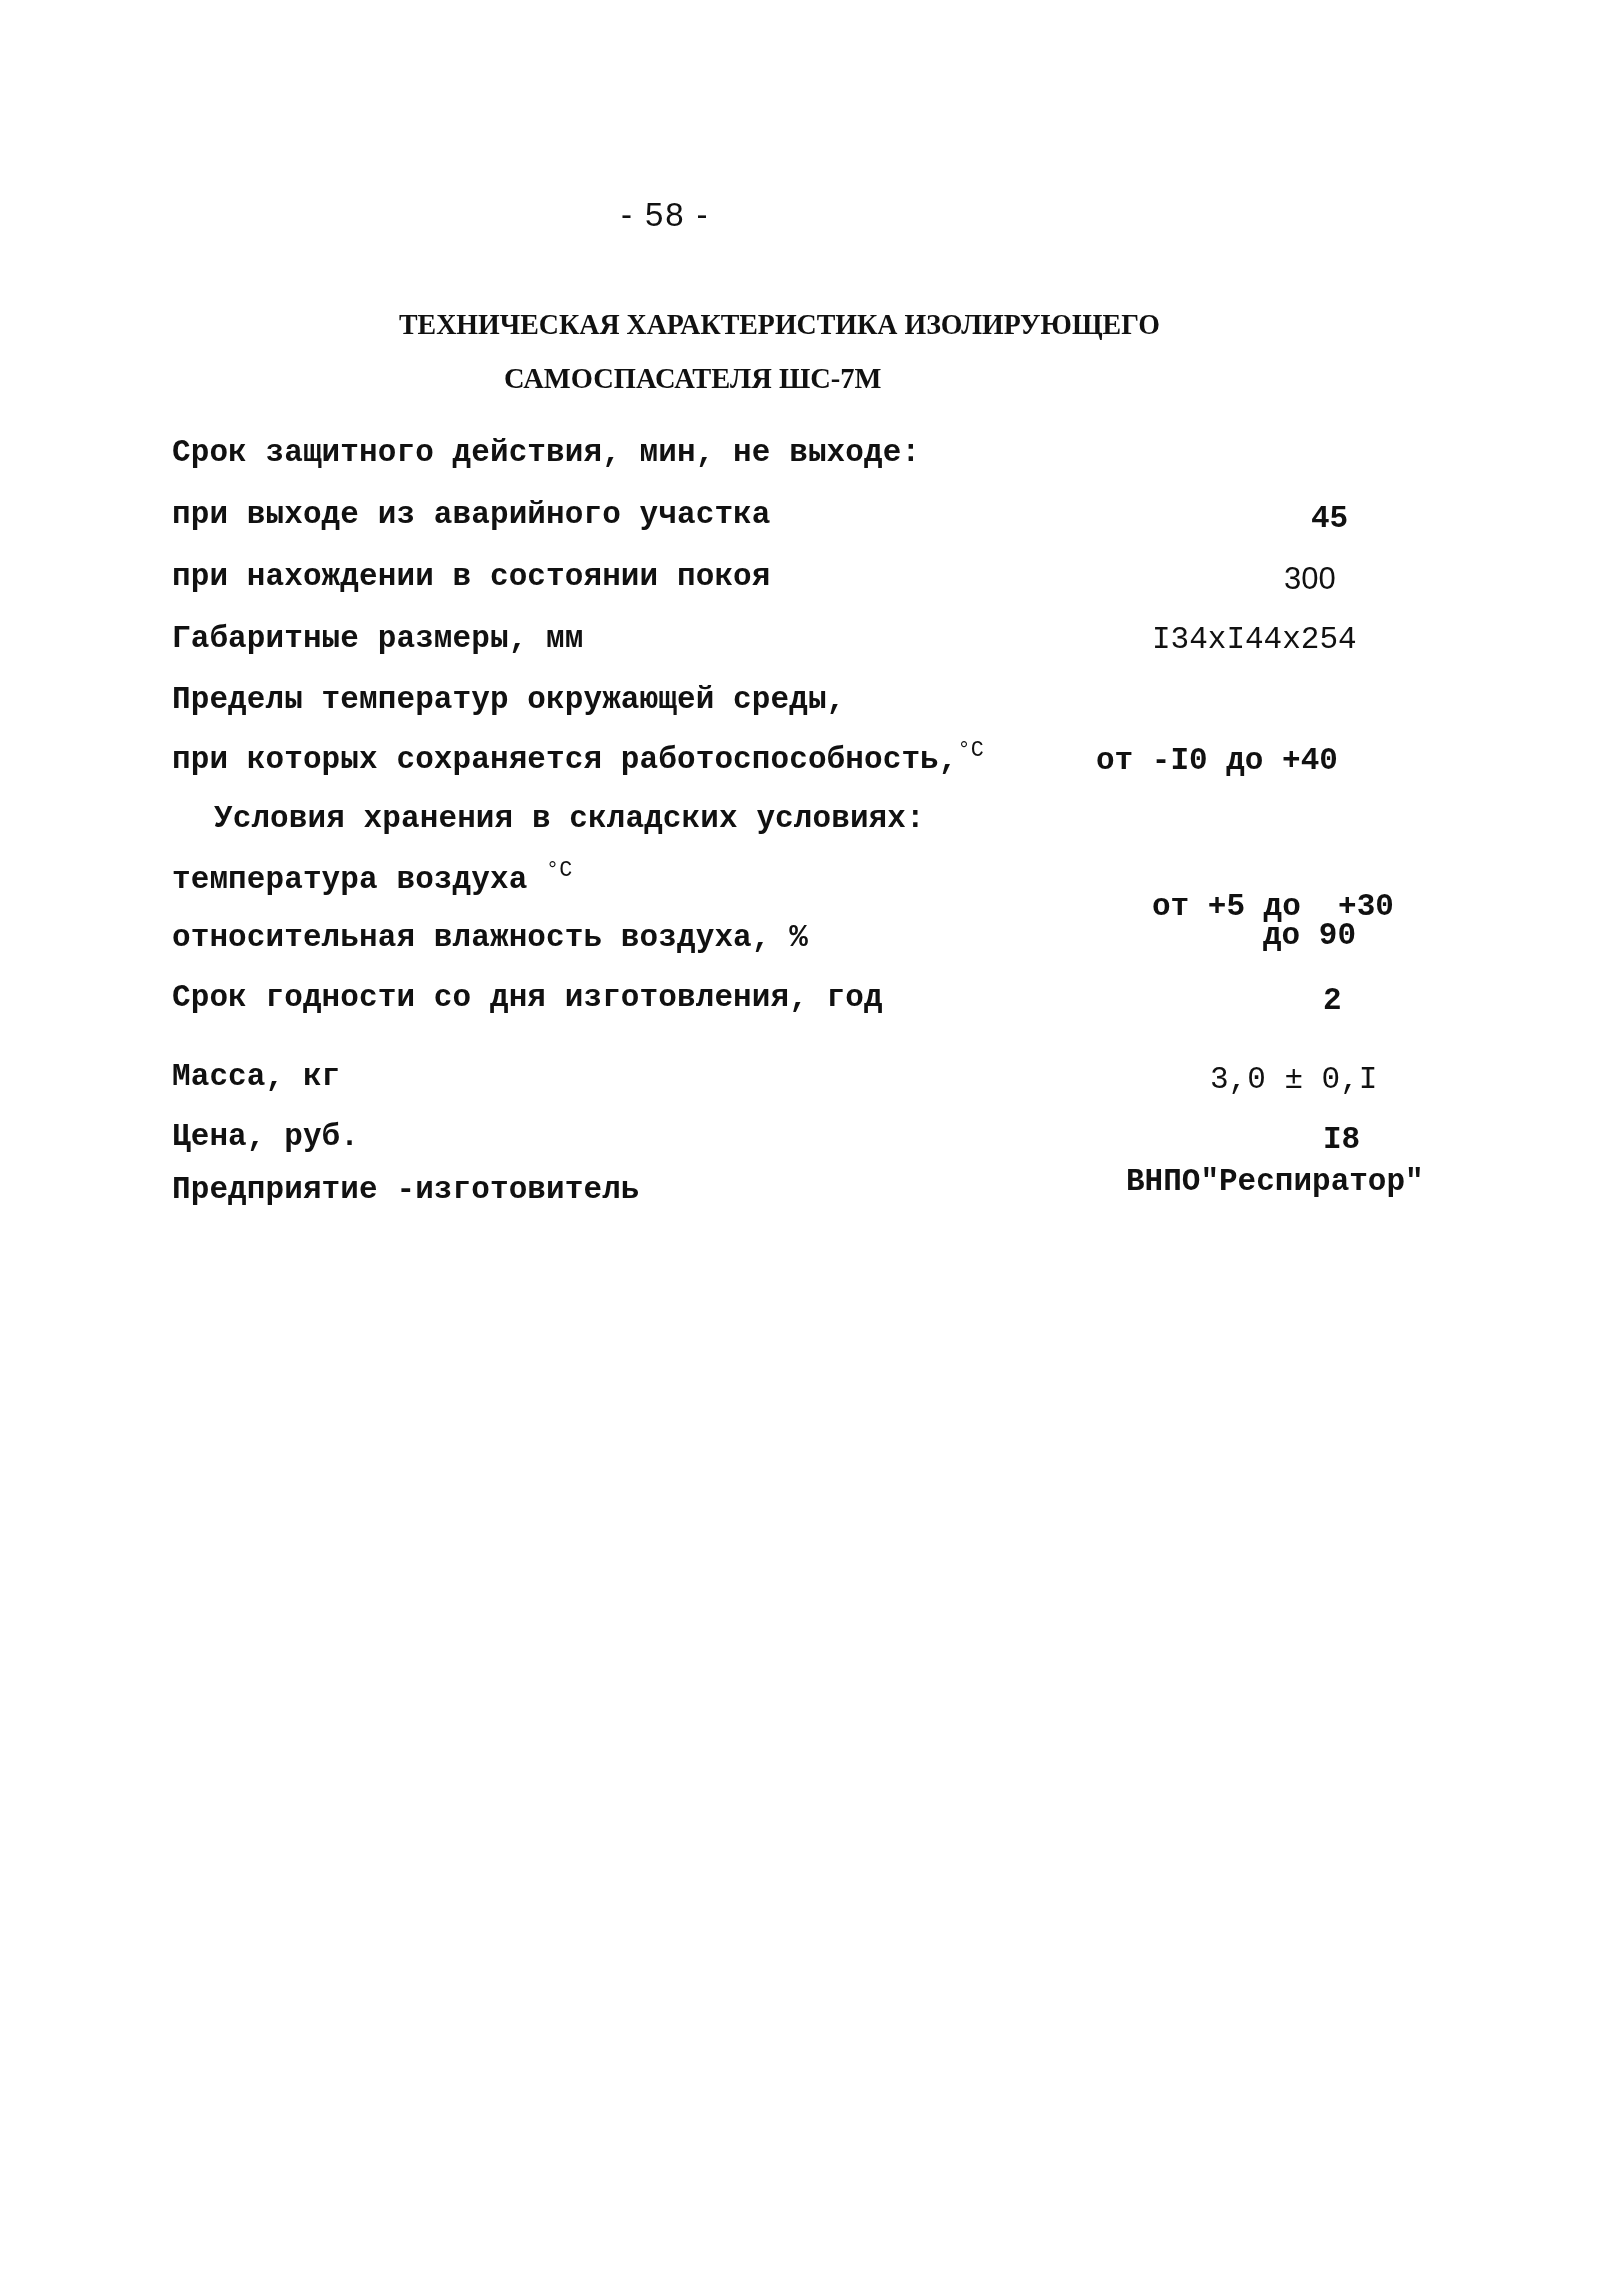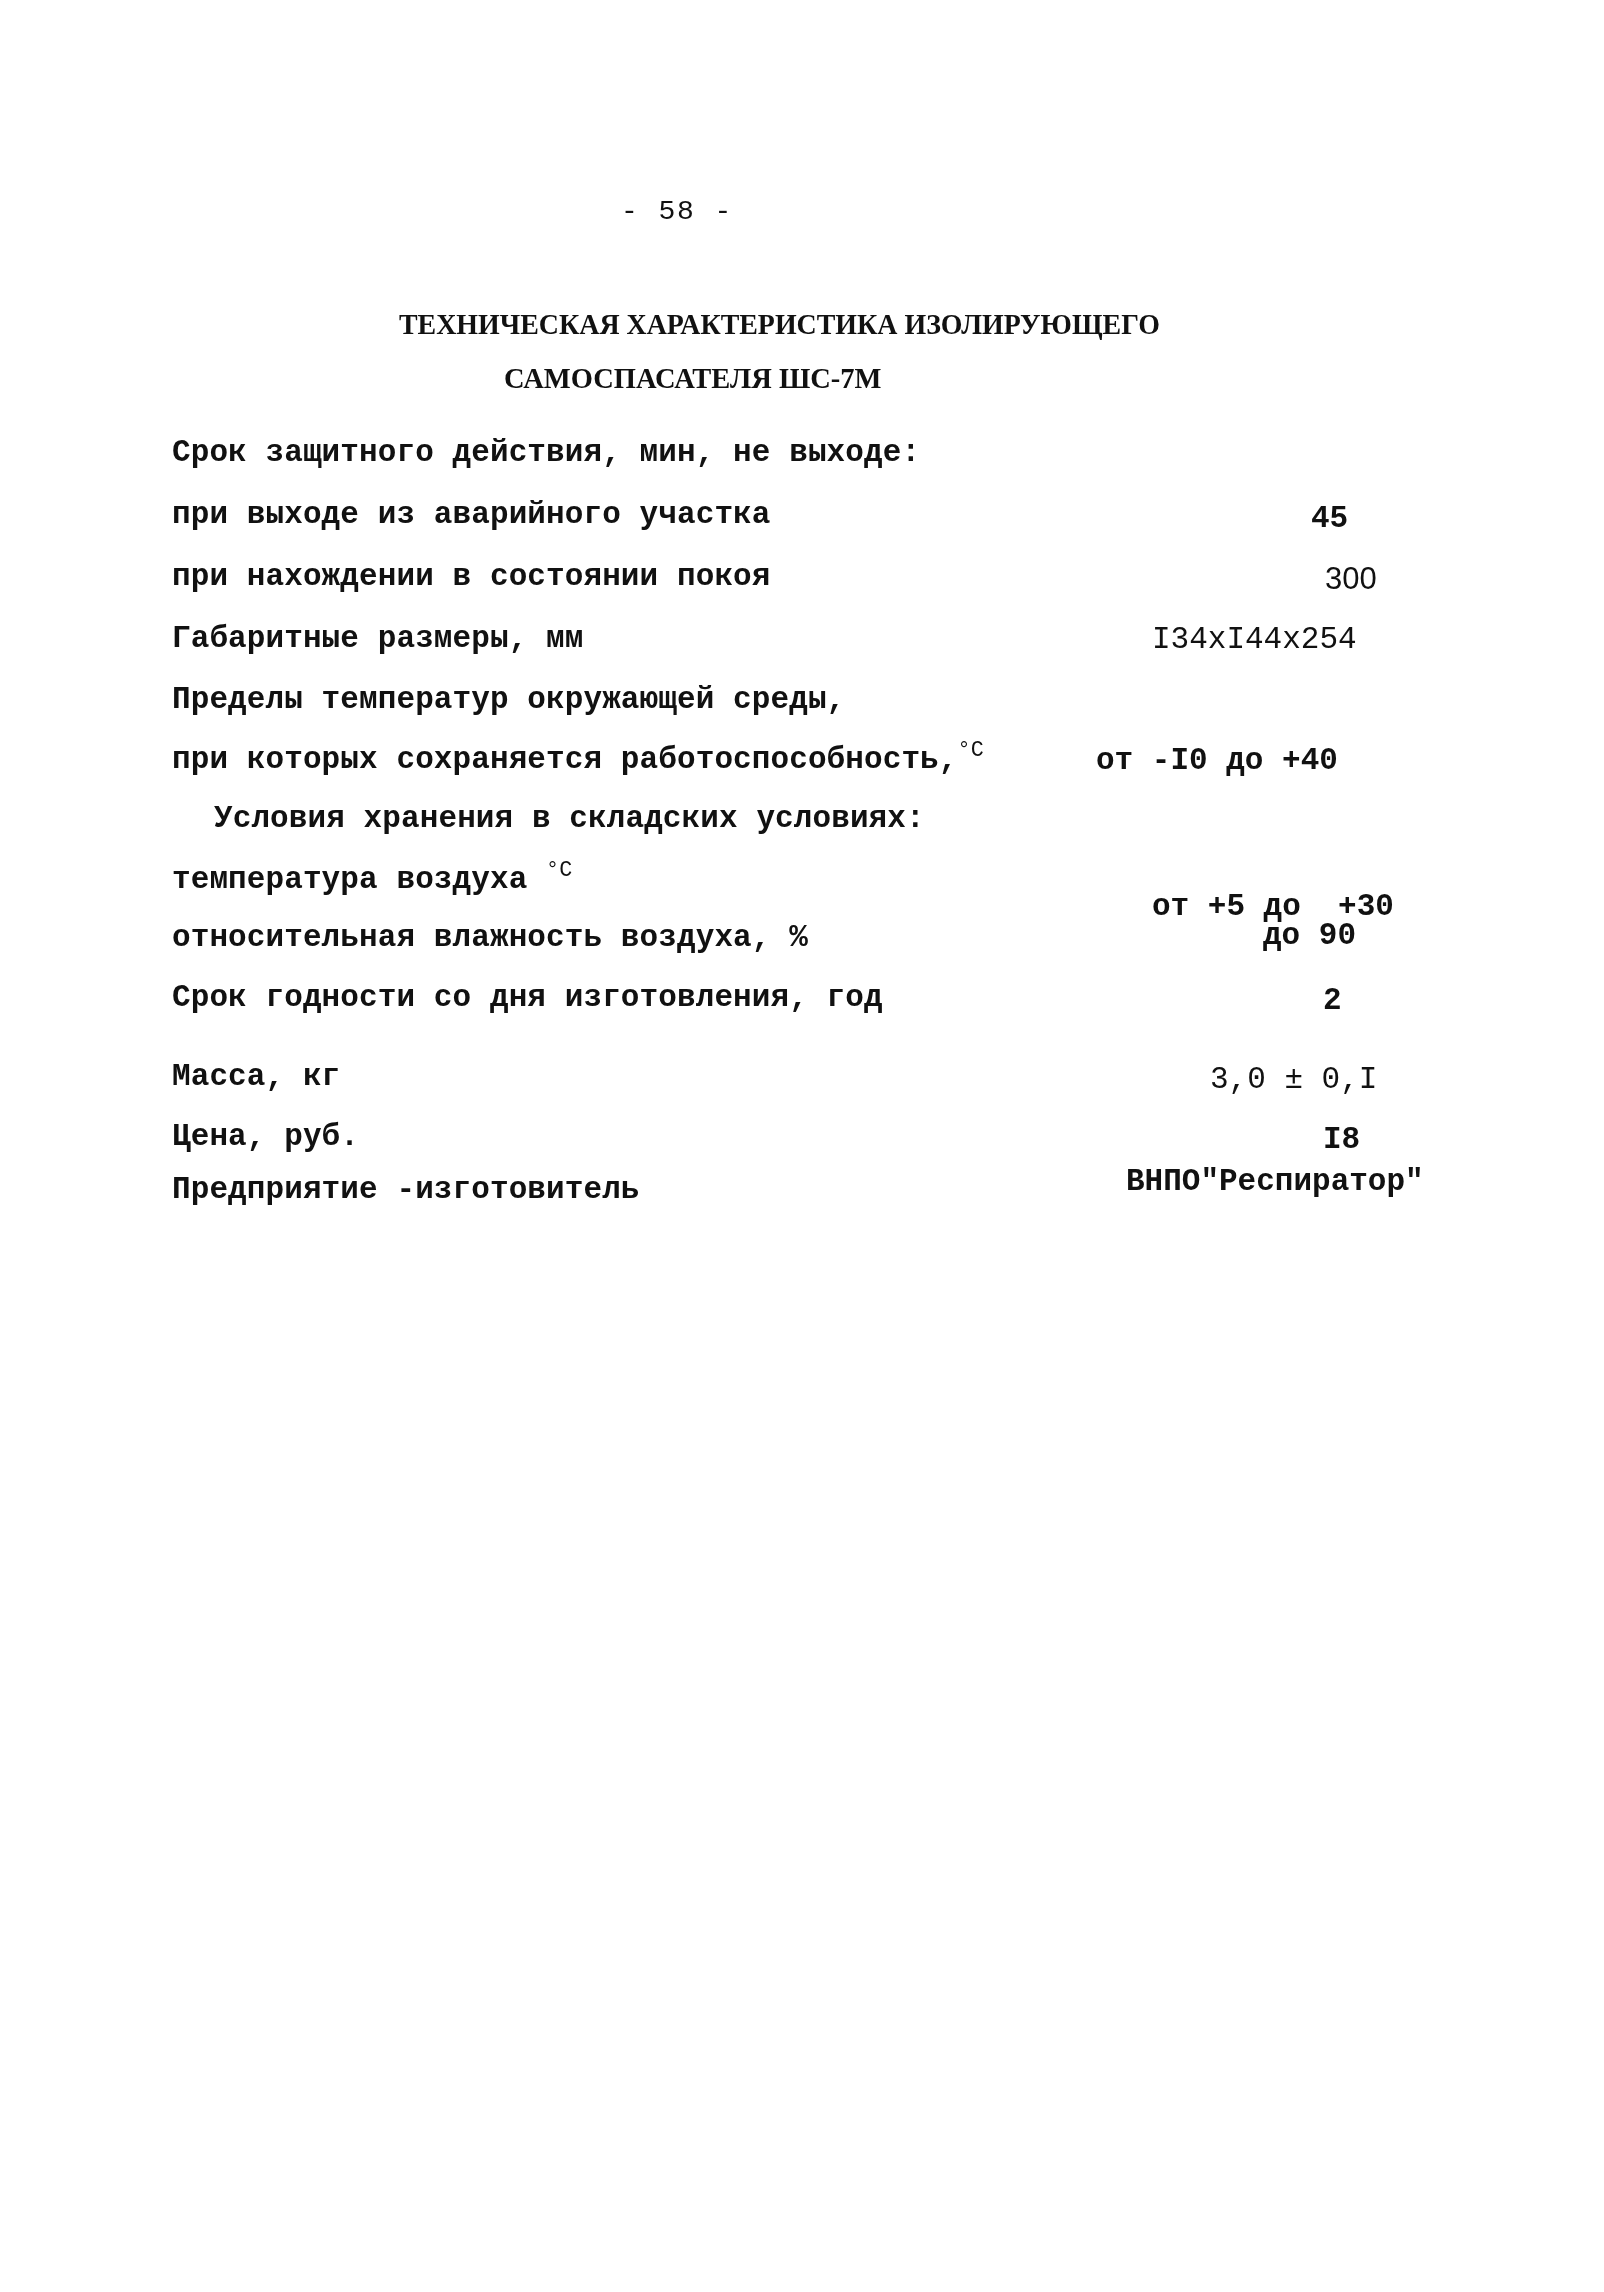--- a/index.html
+++ b/index.html
@@ -14,22 +14,22 @@
       overflow: hidden;
       color: #111111;
       font-family: "Liberation Mono", "DejaVu Sans Mono", monospace;
     }
     .abs {
       position: absolute;
       white-space: pre;
       line-height: 1;
     }
     .page-number {
-      font-size: 28px;
-      font-family: Liberation Mono, monospace;
+      font-size: 33px;
+      font-family: Liberation Sans, sans-serif;
       letter-spacing: 1.9px;
     }
     .title {
       font-family: "Liberation Serif", "DejaVu Serif", serif;
       font-weight: bold;
       font-size: 30px;
       transform-origin: left top;
       letter-spacing: 0px;
     }
     .row-label {
@@ -61,21 +61,21 @@
 <div class="abs title" style="left:504px; top:363px; transform: scaleX(0.95);">САМОСПАСАТЕЛЯ ШС-7М</div>
 
 <div>
 
   <div class="abs row-label" style="left:172px; top:437px;">Срок защитного действия, мин, не выходе:</div>
 
   <div class="abs row-label" style="left:172px; top:499px;">при выходе из аварийного участка</div>
   <div class="abs row-value" style="left:1302px; top:503px;margin-left:9px;">45</div>
 
   <div class="abs row-label" style="left:172px; top:561px;">при нахождении в состоянии покоя</div>
-  <div class="abs row-value light" style="left:1325px; top:563px;">300</div>
+  <div class="abs row-value light" style="left:1284px; top:563px;">300</div>
 
   <div class="abs row-label" style="left:172px; top:623px;">Габаритные размеры, мм</div>
   <div class="abs row-value" style="left:1152px; top:624px; font-weight:normal;">I34xI44x254</div>
 
   <div class="abs row-label" style="left:172px; top:684px;">Пределы температур окружающей среды,</div>
 
   <div class="abs row-label" style="left:172px; top:744px;"><span>при которых сохраняется работоспособность,</span><sup class="deg">°С</sup></div>
   <div class="abs row-value" style="left:1096px; top:745px;">от -I0 до +40</div>
 
   <div class="abs row-label" style="left:172px; top:803px;margin-left:42px;">Условия хранения в складских условиях:</div>

